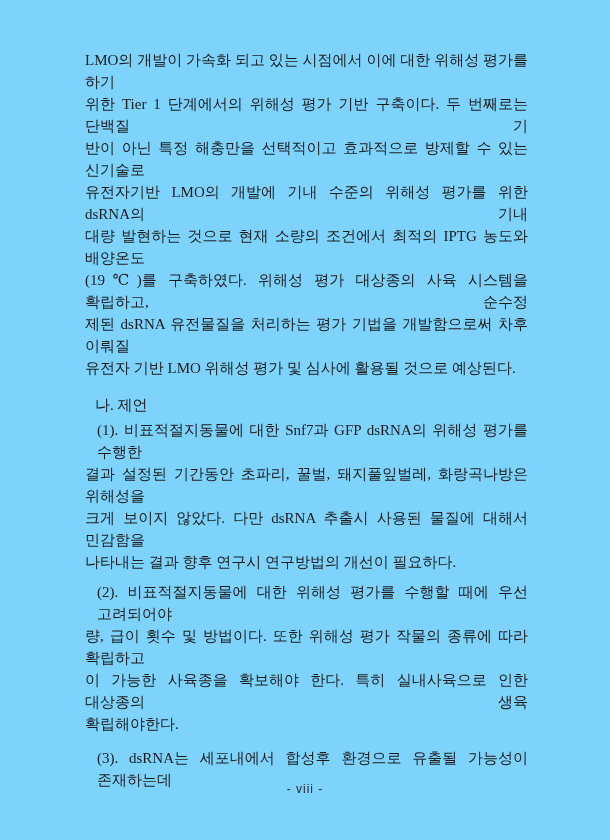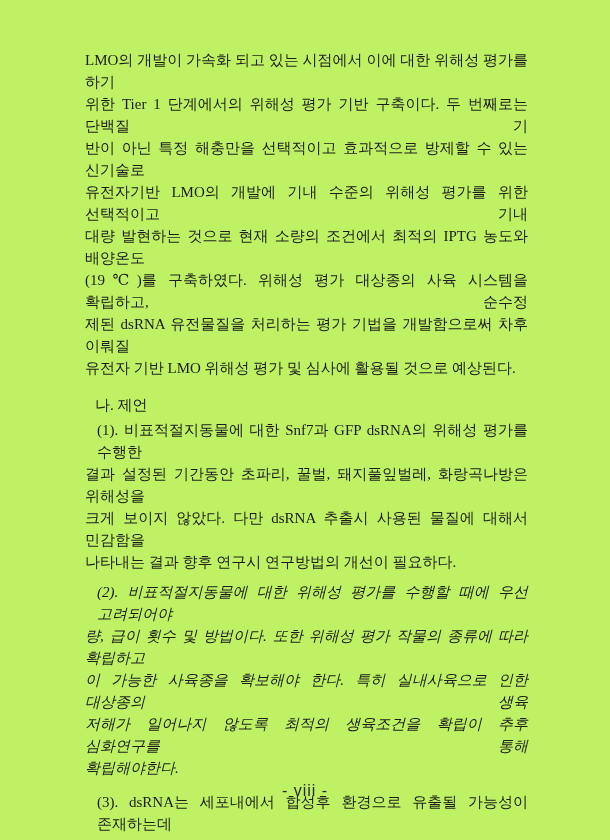--- a/index.html
+++ b/index.html
@@ -4,37 +4,37 @@
 <style>
   html, body {
     margin: 0;
     padding: 0;
     background: #ffffff;
   }
   .page {
     position: relative;
     width: 610px;
     height: 840px;
-    background: #bef264;
+    background: #7dd3fc;
     overflow: hidden;
     font-family: "Liberation Serif", "DejaVu Serif", serif;
     color: #1c1c1c;
   }
   .content {
     position: absolute;
     left: 85px;
     top: 49px;
     width: 443px;
     font-size: 15px;
     line-height: 22px;
   }
   .para { margin: 0; }
   .para.heading    { margin-top: 15px; }
   .para.numbered-1 { margin-top: 3px;  }
-  .para.numbered-2 { margin-top: 8px; font-style: italic;  }
+  .para.numbered-2 { margin-top: 8px;  }
   .para.numbered-3 { margin-top: 12px; }
   .line {
     text-align: justify;
     text-align-last: justify;
     word-break: keep-all;
     white-space: normal;
     min-height: 22px;
   }
   .line.last {
     text-align: right;
@@ -46,54 +46,53 @@
     text-align-last: left;
     padding-left: 10px;
   }
   .footer {
     position: absolute;
     left: 0;
     right: 0;
     top: 782px;
     text-align: center;
     font-family: "Liberation Sans", "DejaVu Sans", sans-serif;
-    font-size: 16px;
+    font-size: 12px;
     letter-spacing: 1px;
     color: #2a2a2a;
   }
 </style>
 </head>
 <body>
 
 <div class="page">
   <div class="content">
       <div class="para body">
         <div class="line">LMO의 개발이 가속화 되고 있는 시점에서 이에 대한 위해성 평가를 하기</div>
         <div class="line">위한 Tier 1 단계에서의 위해성 평가 기반 구축이다. 두 번째로는 단백질 기</div>
         <div class="line">반이 아닌 특정 해충만을 선택적이고 효과적으로 방제할 수 있는 신기술로</div>
-        <div class="line">유전자기반 LMO의 개발에 기내 수준의 위해성 평가를 위한 선택적이고 기내</div>
+        <div class="line">유전자기반 LMO의 개발에 기내 수준의 위해성 평가를 위한 dsRNA의 기내</div>
         <div class="line">대량 발현하는 것으로 현재 소량의 조건에서 최적의 IPTG 농도와 배양온도</div>
         <div class="line">(19℃)를 구축하였다. 위해성 평가 대상종의 사육 시스템을 확립하고, 순수정</div>
         <div class="line">제된 dsRNA 유전물질을 처리하는 평가 기법을 개발함으로써 차후 이뤄질</div>
         <div class="line last">유전자 기반 LMO 위해성 평가 및 심사에 활용될 것으로 예상된다.</div>
       </div>
       <div class="para heading">
         <div class="line last">나. 제언</div>
       </div>
       <div class="para numbered-1">
         <div class="line indent">(1). 비표적절지동물에 대한 Snf7과 GFP dsRNA의 위해성 평가를 수행한</div>
         <div class="line">결과 설정된 기간동안 초파리, 꿀벌, 돼지풀잎벌레, 화랑곡나방은 위해성을</div>
         <div class="line">크게 보이지 않았다. 다만 dsRNA 추출시 사용된 물질에 대해서 민감함을</div>
         <div class="line last">나타내는 결과 향후 연구시 연구방법의 개선이 필요하다.</div>
       </div>
       <div class="para numbered-2">
         <div class="line indent">(2). 비표적절지동물에 대한 위해성 평가를 수행할 때에 우선 고려되어야</div>
         <div class="line">량, 급이 횟수 및 방법이다. 또한 위해성 평가 작물의 종류에 따라 확립하고</div>
         <div class="line">이 가능한 사육종을 확보해야 한다. 특히 실내사육으로 인한 대상종의 생육</div>
-        <div class="line">저해가 일어나지 않도록 최적의 생육조건을 확립이 추후 심화연구를 통해</div>
         <div class="line last">확립해야한다.</div>
       </div>
       <div class="para numbered-3">
         <div class="line indent">(3). dsRNA는 세포내에서 합성후 환경으로 유출될 가능성이 존재하는데</div>
       </div>
     </div>
   <div class="footer">- viii -</div>
 </div>
 
 </body></html>

